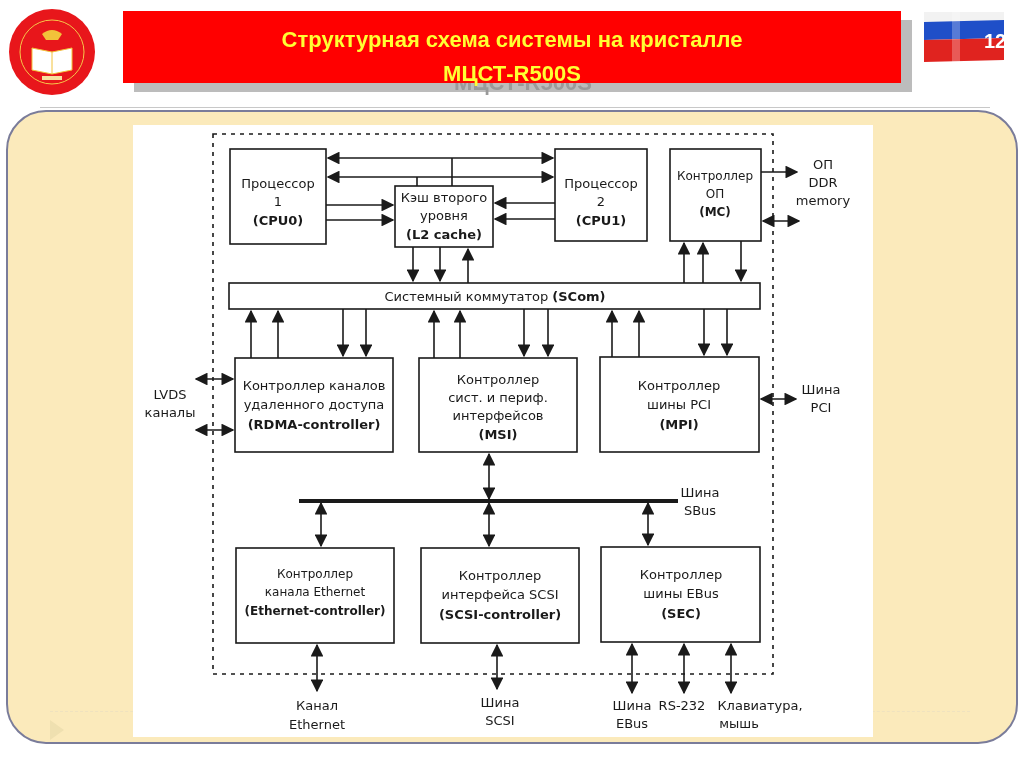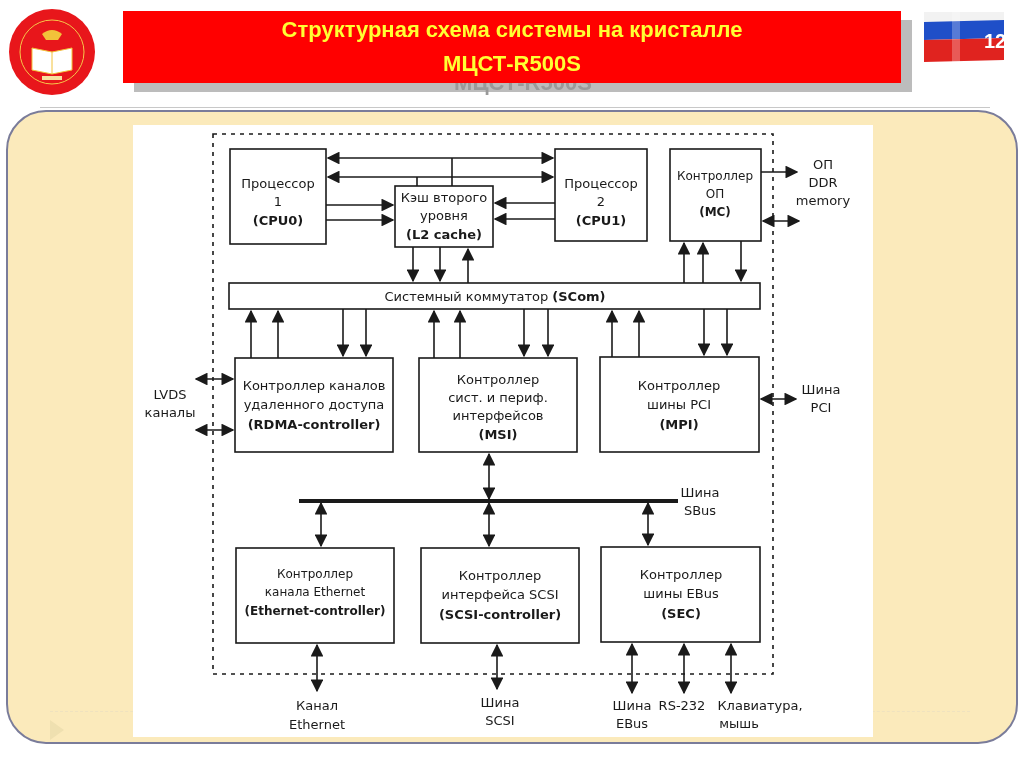--- a/index.html
+++ b/index.html
@@ -1,21 +1,21 @@
 <!DOCTYPE html>
 <html><head>
 <meta charset="utf-8">
 <style>
   html, body { margin:0; padding:0; }
   body { width:1024px; height:767px; background:#ffffff; position:relative; overflow:hidden; font-family:"DejaVu Sans", sans-serif; }
   .logo { position:absolute; left:8px; top:8px; width:88px; height:88px; }
   .title-shadow { position:absolute; left:134px; top:20px; width:778px; height:72px; background:#bcbcbc; }
   .title-shadow-text { position:absolute; left:0; right:0; top:50px; text-align:center; font:bold 22px "Liberation Sans", sans-serif; color:#9a9a9a; }
   .title-box { position:absolute; left:123px; top:11px; width:778px; height:72px; background:#ff0000; color:#ffff33; text-align:center; font-family:"Liberation Sans", sans-serif; font-weight:bold; font-size:22px; line-height:34px; }
-  .title-line1 { display:block; margin-top:2px;text-align:center; }
+  .title-line1 { display:block; margin-top:12px;text-align:center; }
   .title-line2 { display:block; }
   .flag { position:absolute; left:924px; top:12px; width:80px; height:52px; }
   .page-num { position:absolute; left:956px; top:30px; width:78px; text-align:center; font:bold 20px "Liberation Sans", sans-serif; color:#ffffff; }
   .hr-top { position:absolute; left:40px; top:107px; width:950px; height:1px; background:#c8c8c8; }
   .panel { position:absolute; left:6px; top:110px; width:1012px; height:634px; background:#fbeabb; border:2px solid #7a7c9a; border-radius:40px; box-sizing:border-box; }
   .panel-line { position:absolute; left:50px; top:711px; width:920px; border-top:1px dashed #efe2bf; }
   .nav-arrow { position:absolute; left:50px; top:720px; width:0; height:0; border-top:10px solid transparent; border-bottom:10px solid transparent; border-left:14px solid #efe0b0; }
   .diagram { position:absolute; left:133px; top:125px; width:740px; height:612px; background:#ffffff; }
   svg text { font-family:"DejaVu Sans", sans-serif; fill:#1a1a1a; }
   .t { font-size:13px; }

